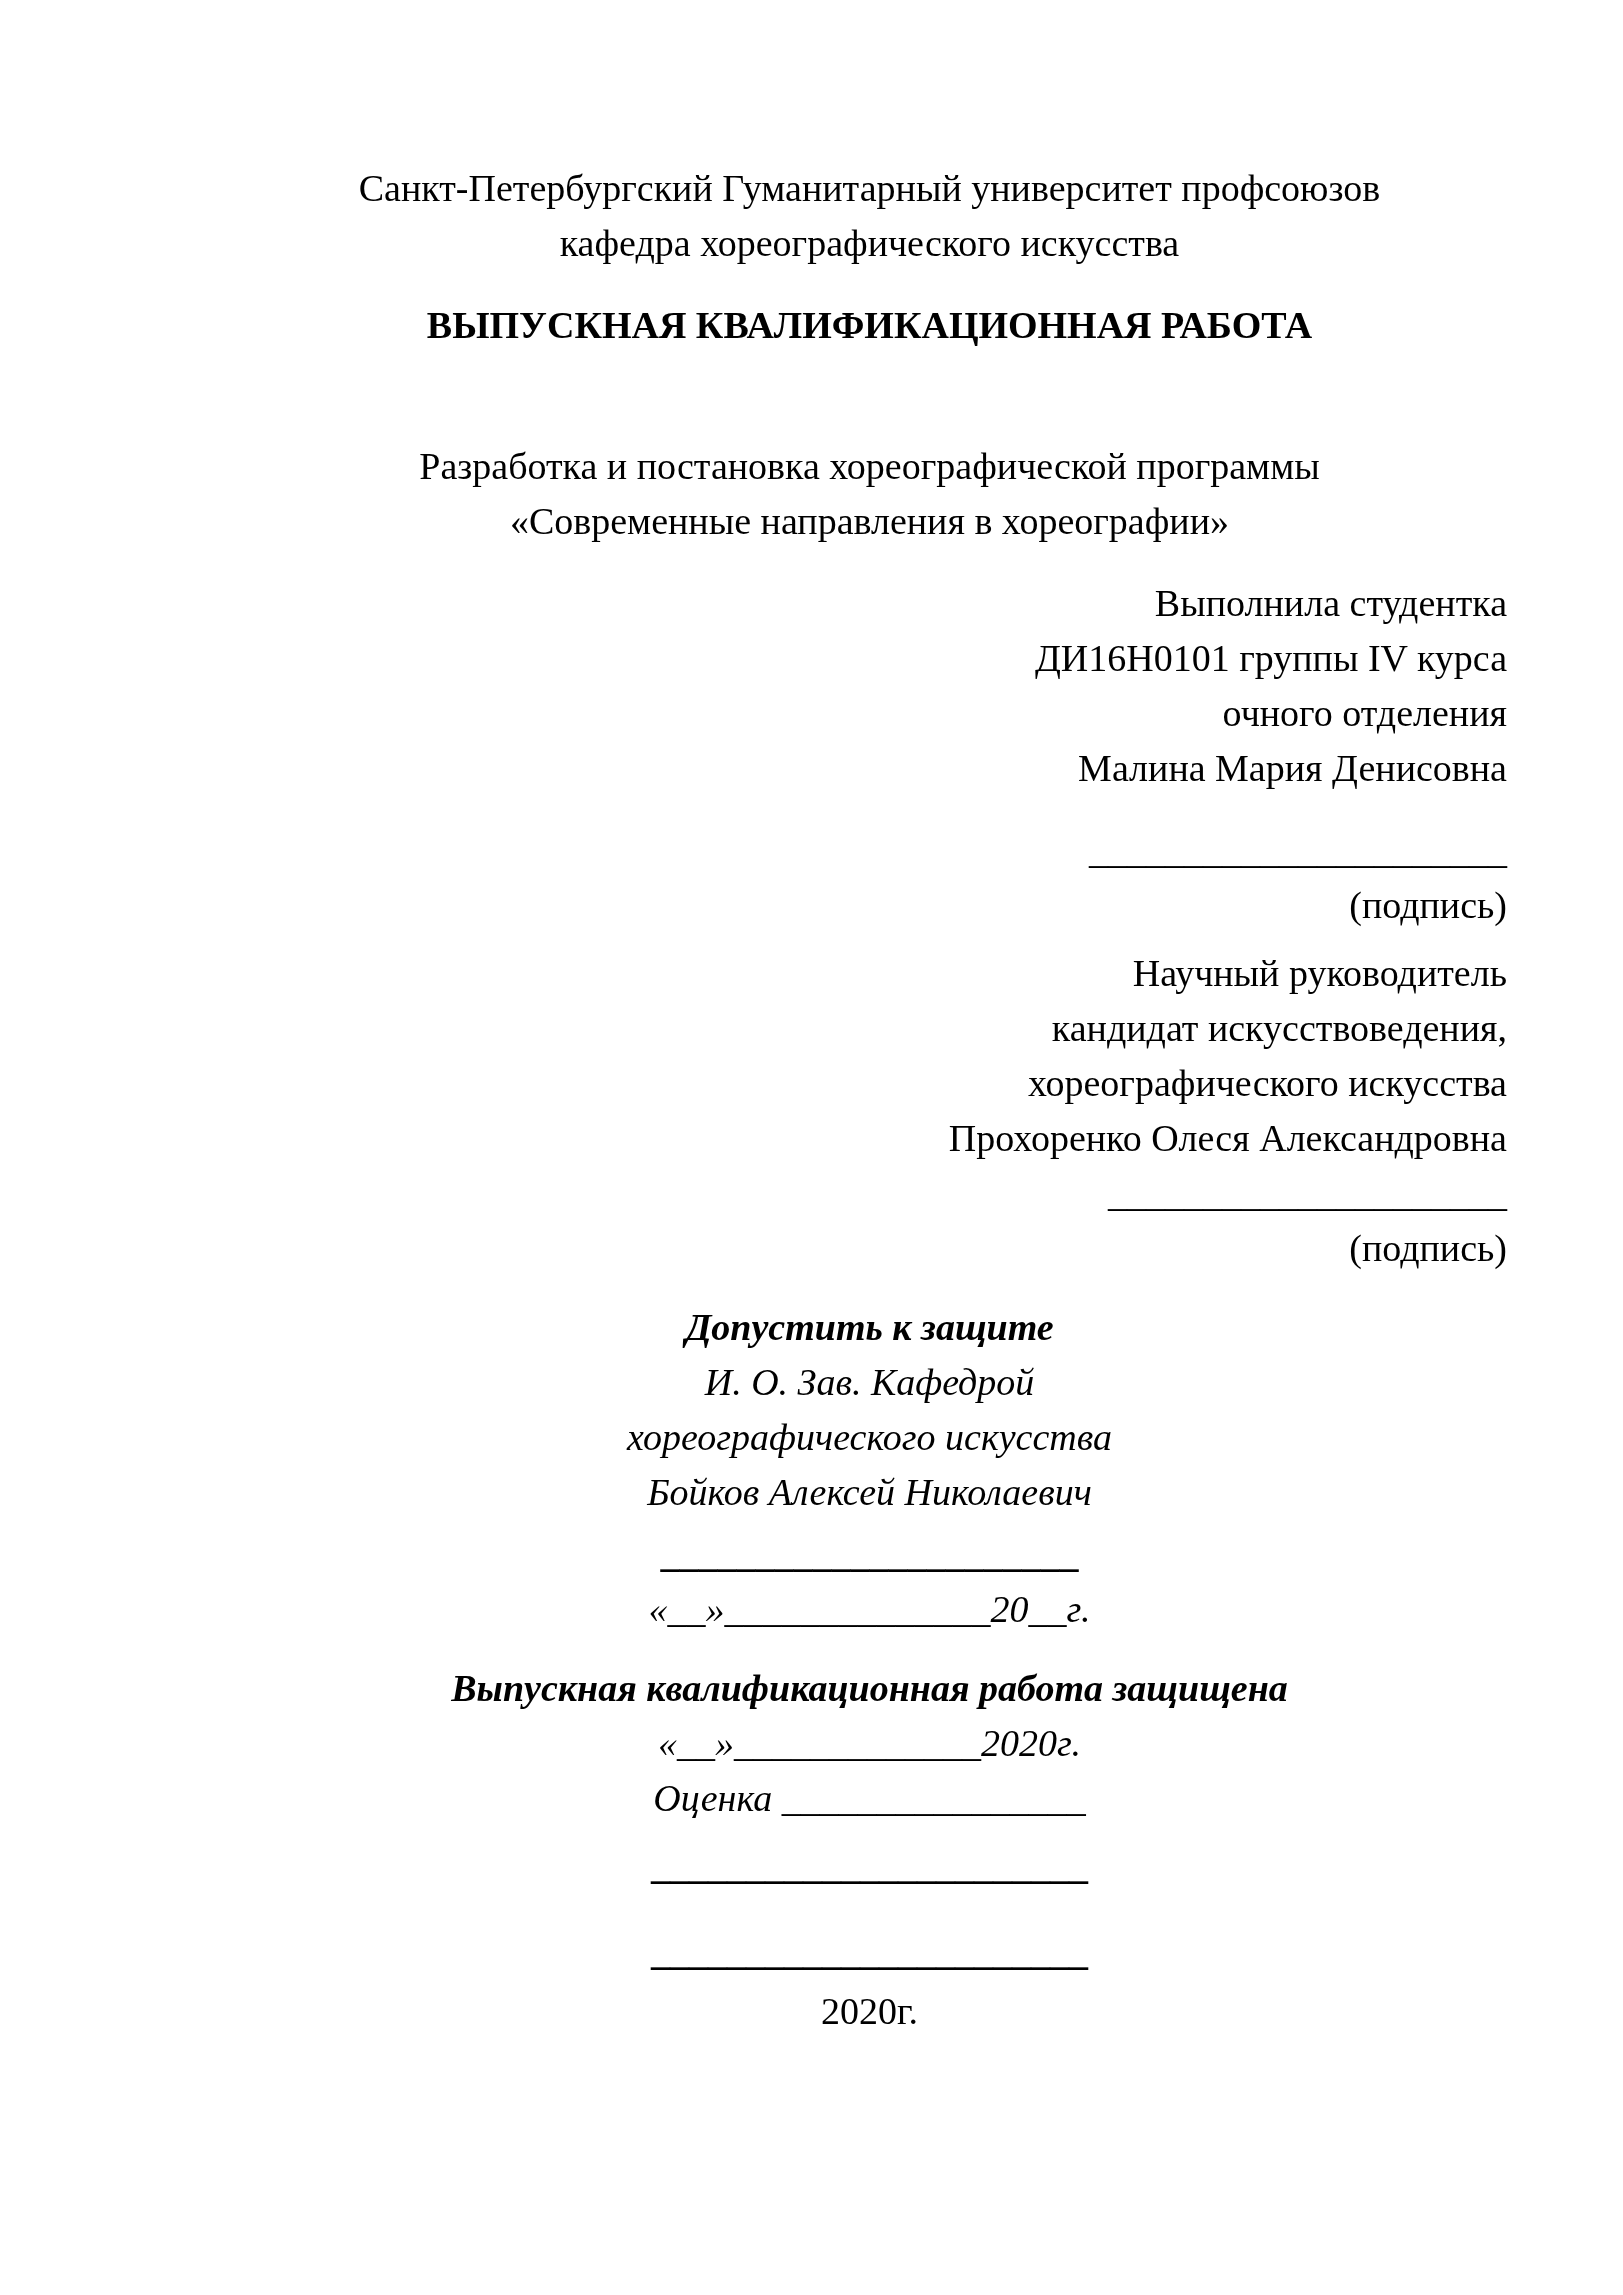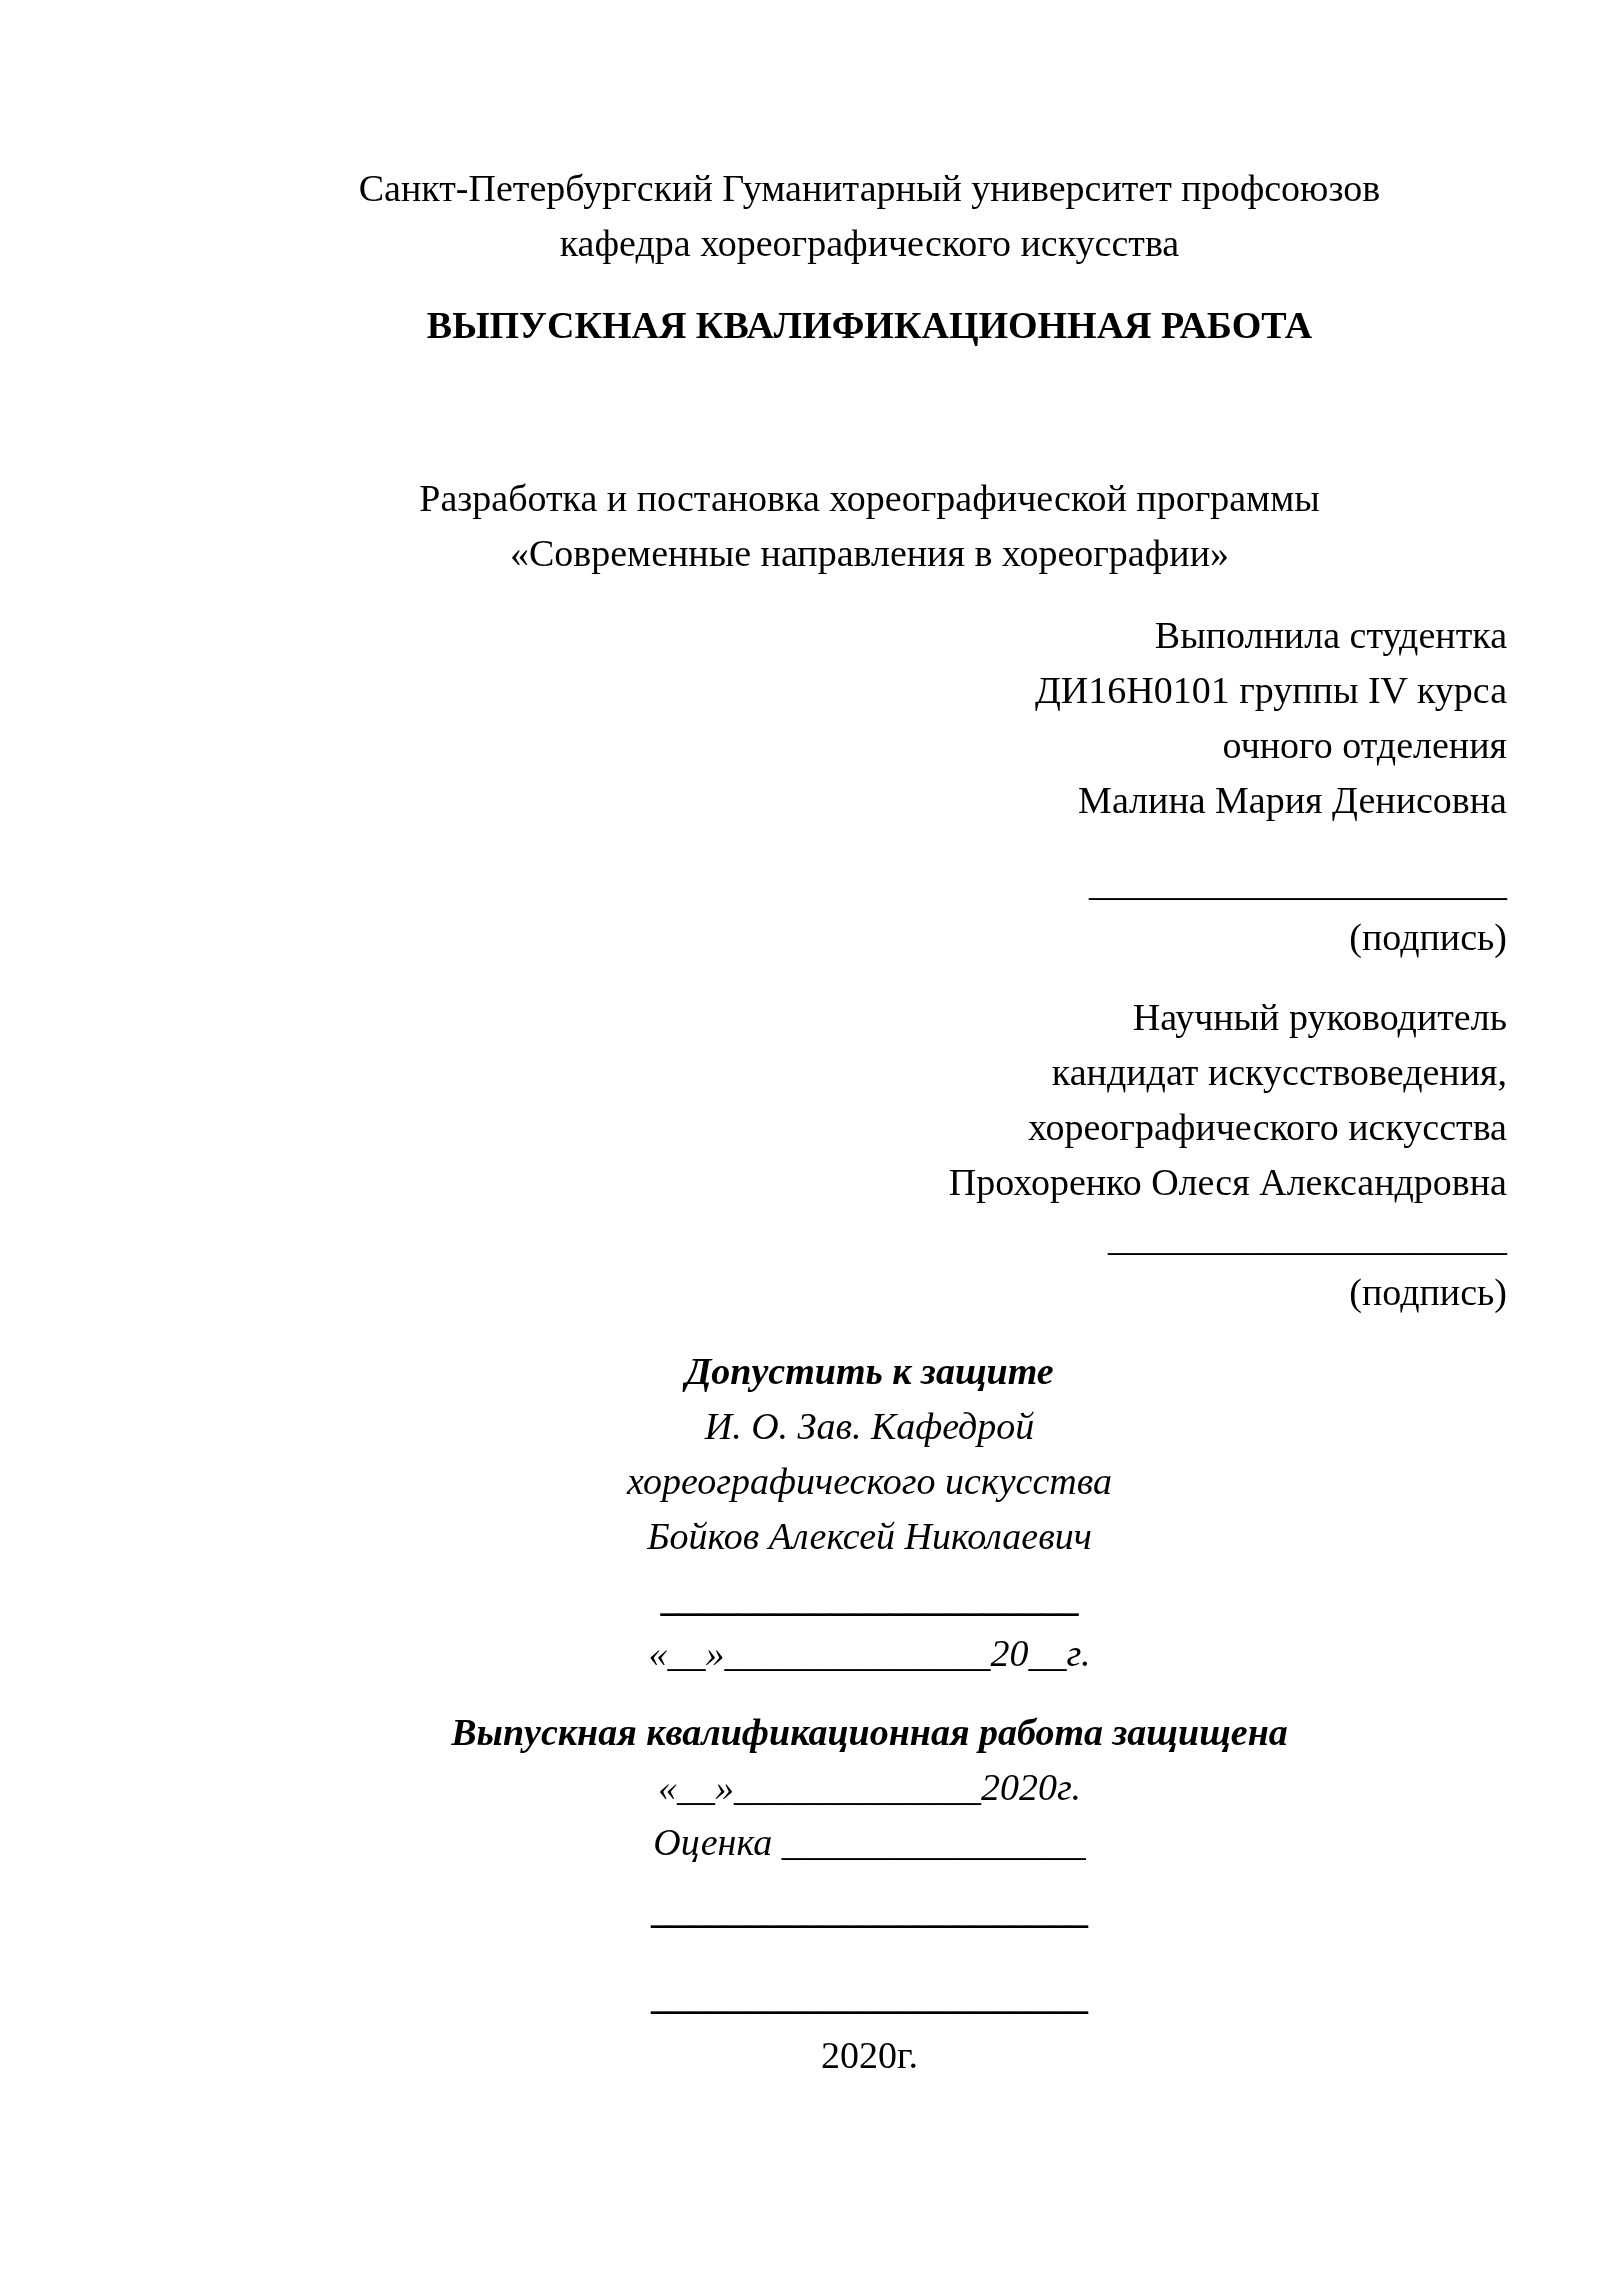--- a/index.html
+++ b/index.html
@@ -22,24 +22,24 @@
     border-radius: 19px;
   }
   .center { text-align: center; }
   .right  { text-align: right; }
   .left   { text-align: center; }
   .bold   { font-weight: bold; }
   .italic { font-style: italic; }
   .bold-italic { font-weight: bold; font-style: italic; }
 
   .work-type   { margin-top: 27px; }
-  .theme       { margin-top: 118px; }
+  .theme       { margin-top: 86px; }
   .student-block { margin-top: 27px; }
   .sig-gap     { margin-top: 27px; }
-  .advisor-block { margin-top: 25px; }
+  .advisor-block { margin-top: 13px; }
   .admission-block { margin-top: 23.6px; }
   .admission-sig { margin-top: 7.9px; }
   .defense-block { margin-top: 23.6px; }
   .chairman    { margin-top: 27px; }
   .chair-sig-1 { margin-top: 12.6px; }
   .chair-sig-2 { margin-top: 31px; }
   .footer-block { margin-top: 4.7px; }
 </style>
 </head>
 <body>

